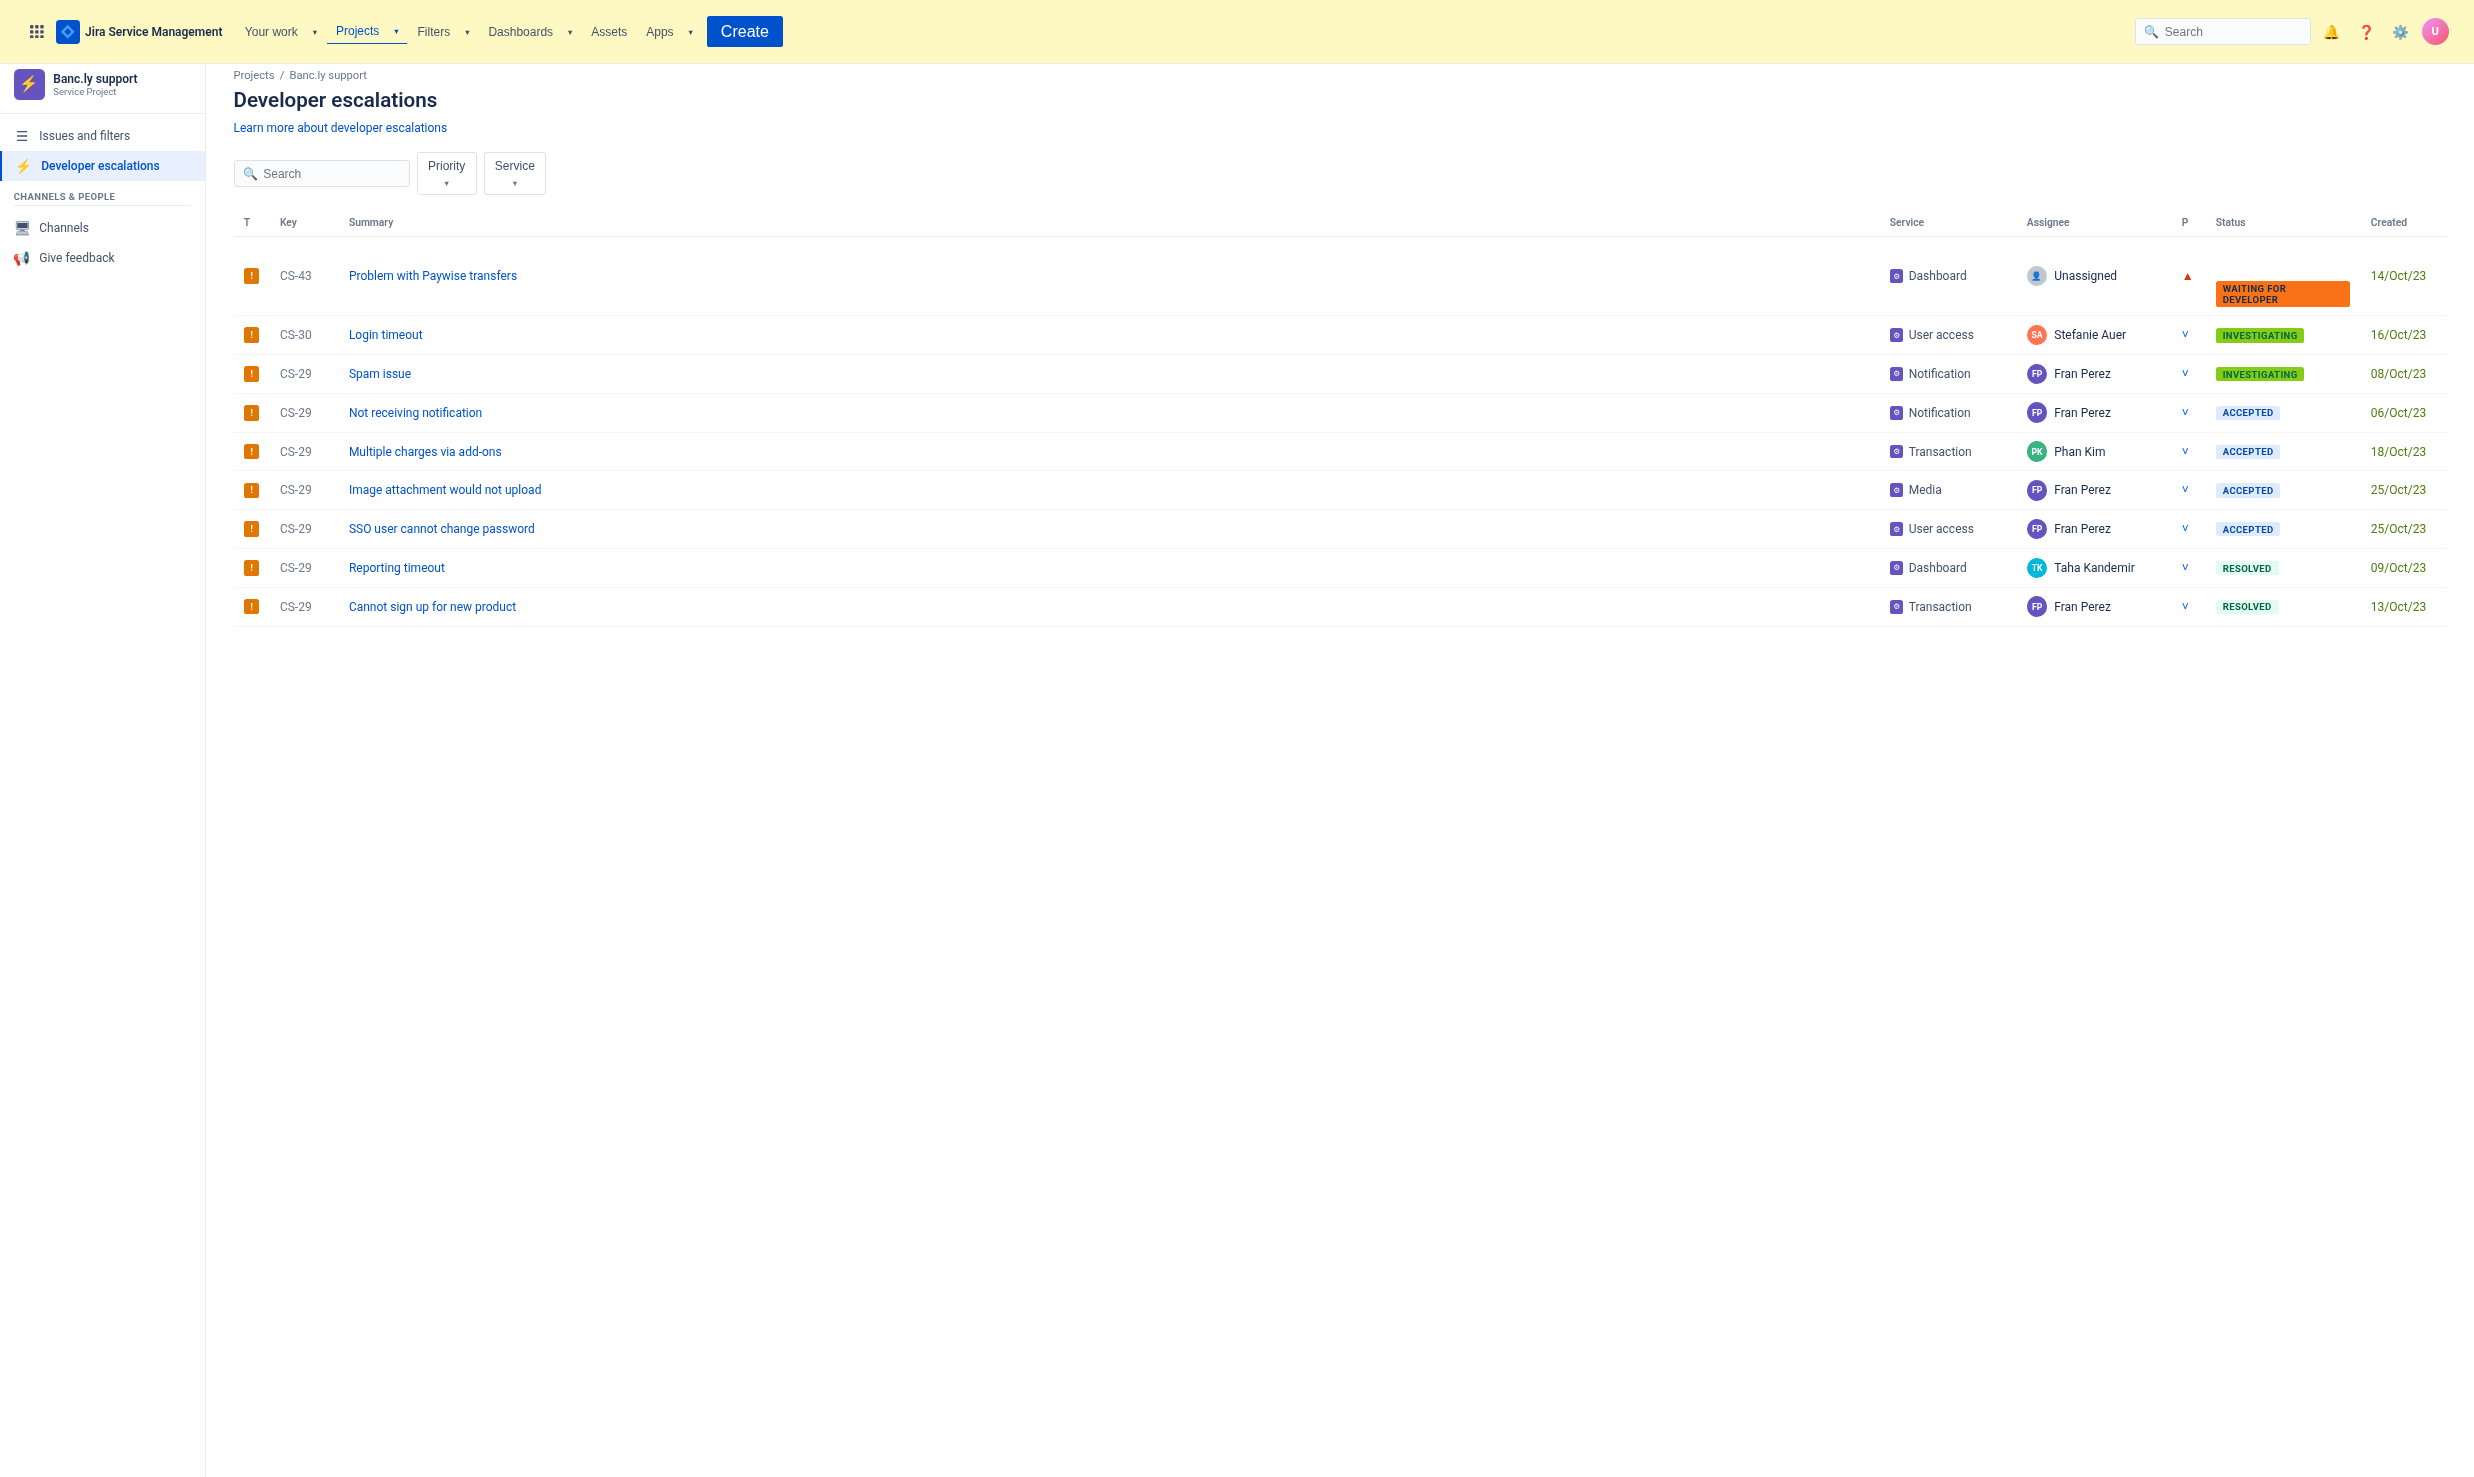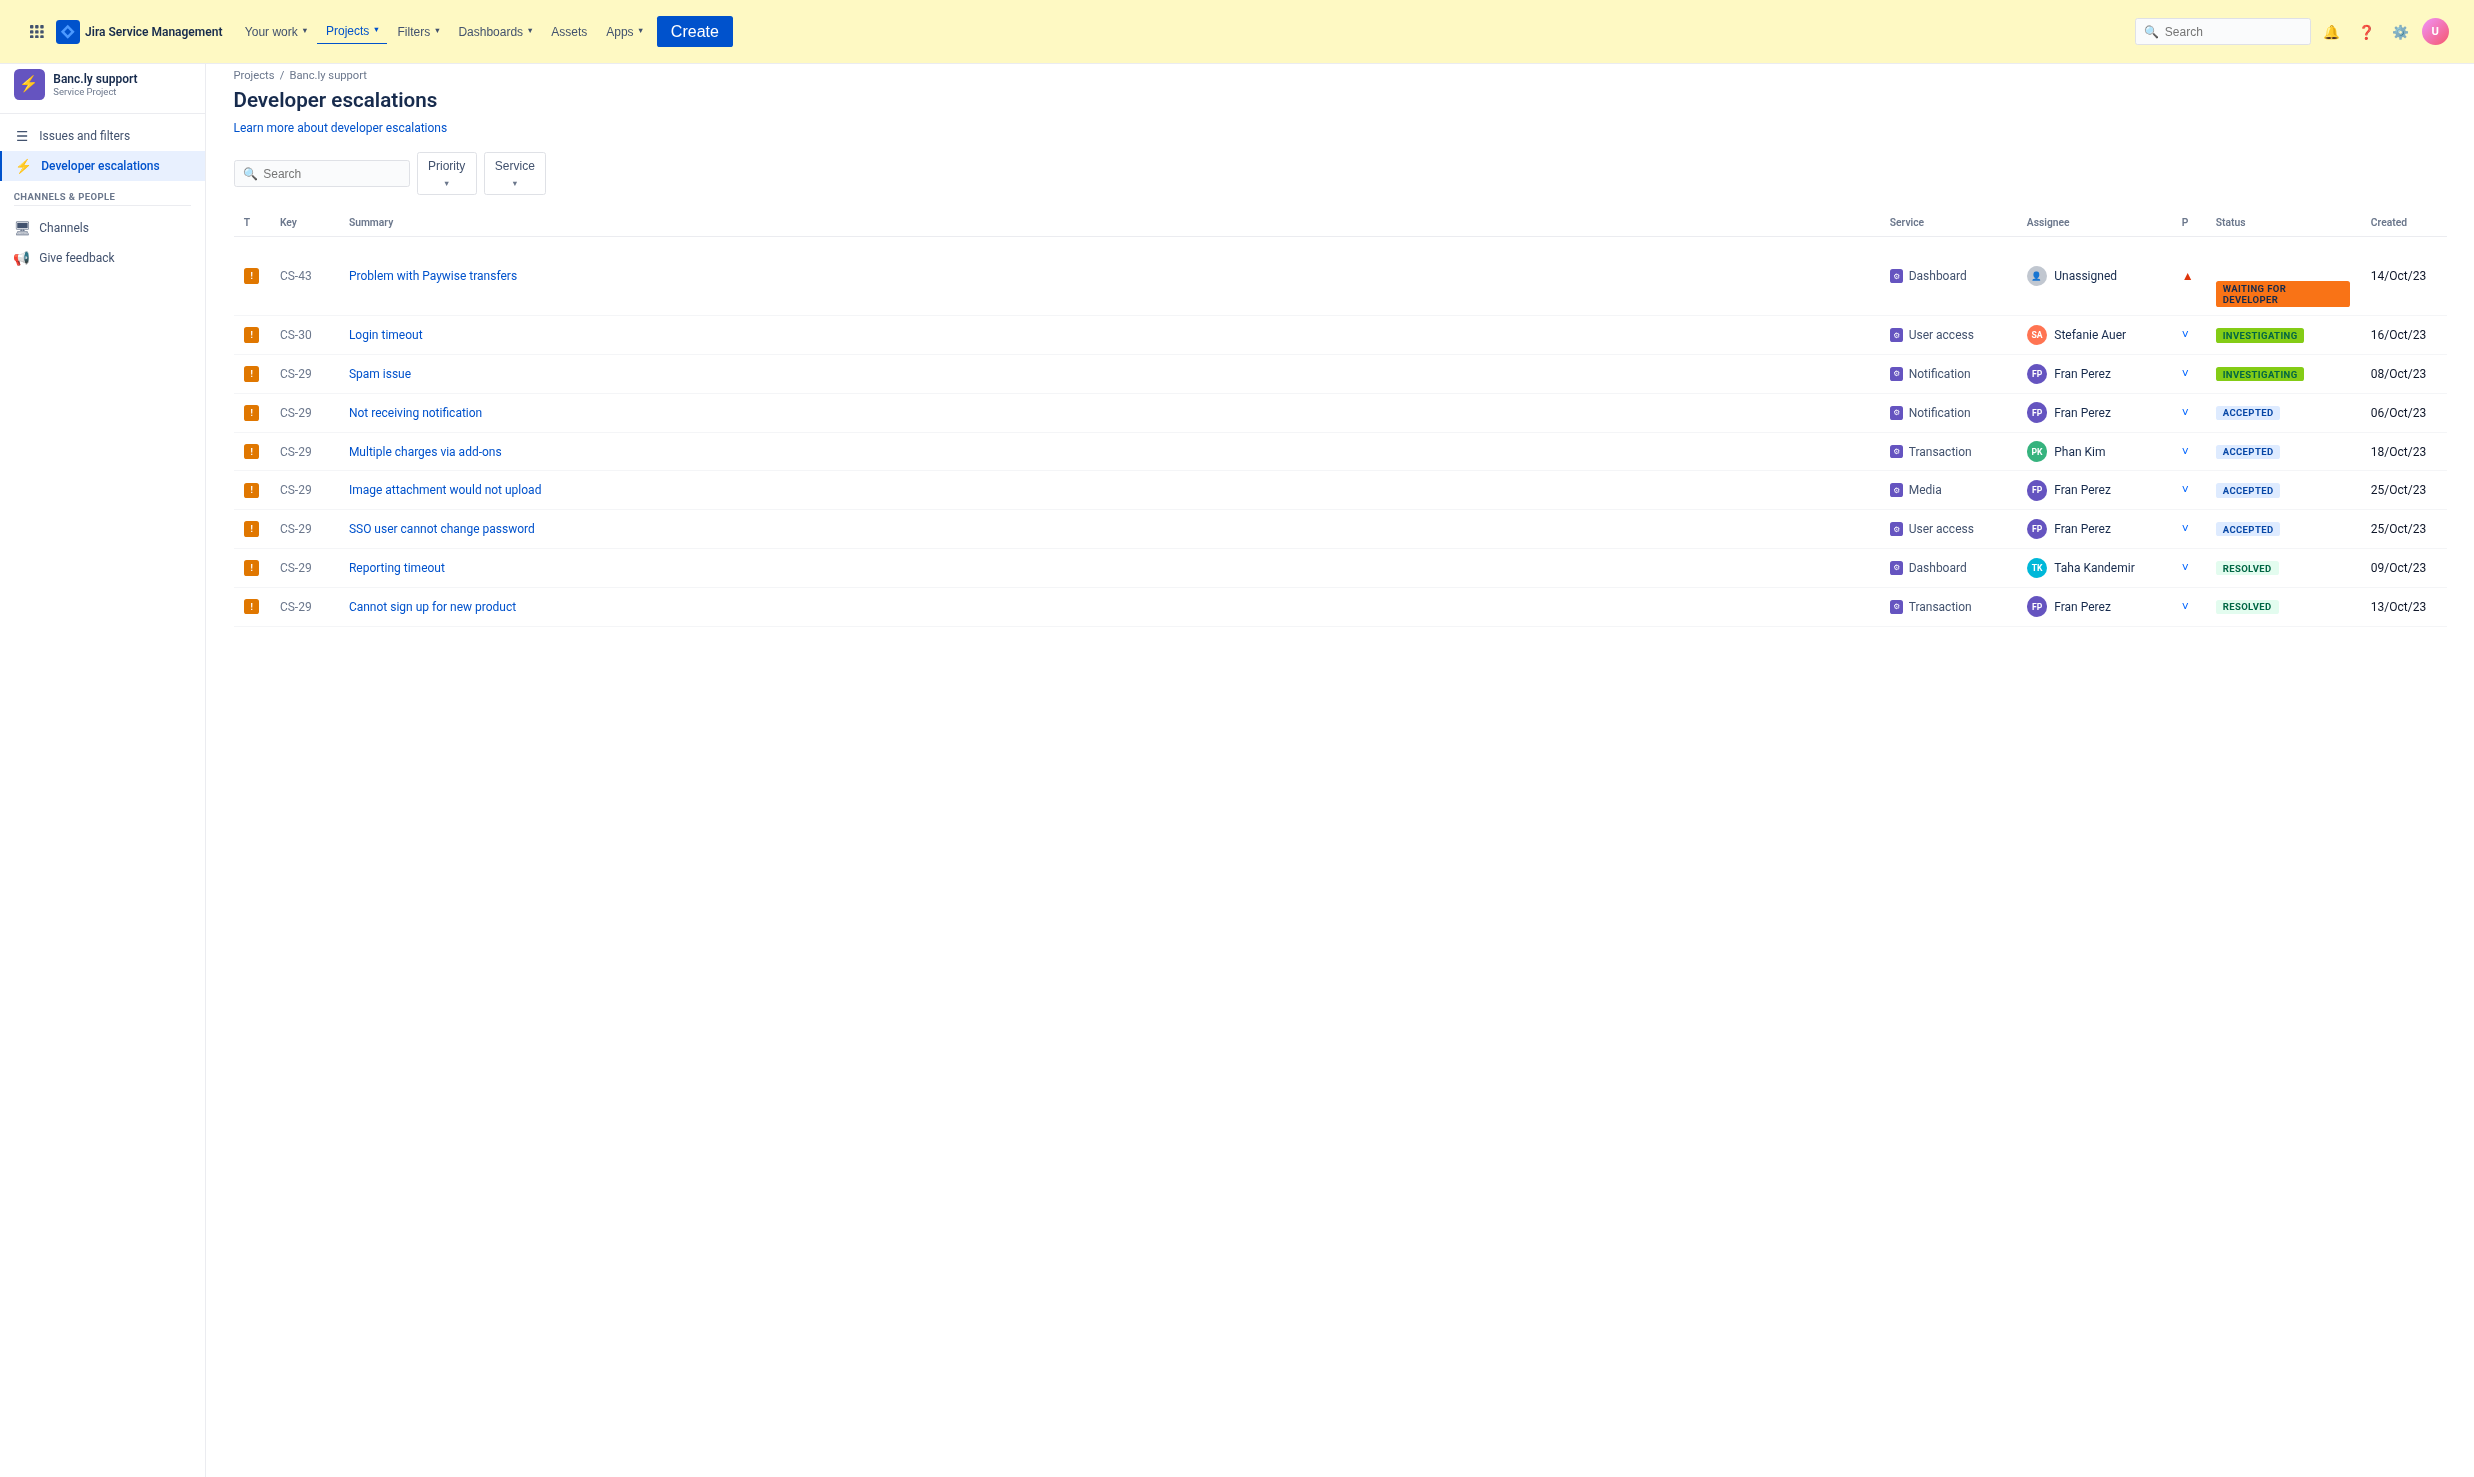--- a/index.html
+++ b/index.html
@@ -9,21 +9,21 @@
     .top-nav {
       display: flex; align-items: center; height: 64px; background: #fef9c3;
       border-bottom: 0.9px solid #ebecf0; padding: 0 25px; gap: 6.9px;
       position: fixed; top: 0; left: 0; right: 0; z-index: 100;
     }
     .nav-grid-icon { width: 24px; height: 24px; display: flex; align-items: center; justify-content: center; cursor: pointer; color: #42526e; }
     .nav-logo { display: flex; align-items: center; gap: 5.2px; text-decoration: none; margin-right: 6.9px; }
     .nav-logo-icon { width: 24px; height: 24px; background: #0052cc; border-radius: 3.4px; display: flex; align-items: center; justify-content: center; }
     .nav-logo-text { font-size: 12px; font-weight: 600; color: #172b4d; }
     .nav-items { display: flex; align-items: center; gap: 1.7px; flex: 1; }
-    .nav-item { display: flex; gap: 5px; padding: 5.2px 8.6px; border-radius: 2.6px; cursor: pointer; font-size: 12px; color: #42526e; font-weight: 400; border: none; background: none; }
+    .nav-item { display: flex; align-items: center; gap: 15px; padding: 5.2px 8.6px; border-radius: 2.6px; cursor: pointer; font-size: 12px; color: #42526e; font-weight: 400; border: none; background: none; }
     .nav-item.active { color: #0052cc; border-bottom: 1.7px solid #0052cc; border-radius: 0; }
     .nav-item-chevron { font-size: 8.6px; }
     .nav-create-btn { background: #0052cc; color: #fff; border: none; border-radius: 2.6px; padding: 6.9px 13.7px; font-size: 16px; font-weight: 500; cursor: pointer; margin-left: 4px; }
     .nav-right { display: flex; align-items: center; gap: 6.9px; margin-left: auto; }
     .nav-search { display: flex; align-items: center; gap: 5.2px; border: 0.9px solid #dfe1e6; border-radius: 2.6px; padding: 5.2px 8.6px; min-width: 172px; cursor: text; background: #fafbfc; }
     .nav-search input { border: none; outline: none; background: transparent; font-size: 12px; color: #172b4d; width: 137px; }
     .nav-icon-btn { width: 27.5px; height: 27.5px; border-radius: 50%; display: flex; align-items: center; justify-content: center; cursor: pointer; color: #42526e; border: none; background: none; font-size: 13.7px; }
     .nav-avatar { width: 27.5px; height: 27.5px; border-radius: 50%; background: linear-gradient(135deg, #f093fb, #f5576c); cursor: pointer; display: flex; align-items: center; justify-content: center; font-size: 11.2px; color: white; font-weight: bold; }
 
     
@@ -81,21 +81,21 @@
     .assignee-avatar { width: 20.6px; height: 20.6px; border-radius: 50%; display: flex; align-items: center; justify-content: center; font-size: 8.6px; color: white; font-weight: bold; overflow: hidden; }
     .assignee-unassigned { background: #c1c7d0; color: #42526e; }
     .priority-icon { font-size: 12px; }
     .priority-high { color: #de350b; }
     .priority-medium { color: #0065ff; }
     .status-badge { display: inline-block; padding: 1.7px 6.9px; border-radius: 2.6px; font-size: 9.5px; font-weight: 700; text-transform: uppercase; letter-spacing: 0.4px; }
     .status-waiting { background: #f97316; color: #172b4d; margin-top: 36px; }
     .status-investigating { background: #84cc16; color: #006644; }
     .status-accepted { background: #deebff; color: #0747a6; }
     .status-resolved { background: #e3fcef; color: #006644; }
-    .created-date { color: #0f172a; font-size: 11.2px; }
+    .created-date { color: #4d7c0f; font-size: 11.2px; }
   </style>
 </head>
 <body>
 
 <nav class="top-nav">
   <div class="nav-grid-icon">
     <svg width="13.7" height="13.7" viewBox="0 0 16 16" fill="#42526e">
       <rect x="0" y="0" width="4" height="4" rx="1"></rect>
         <rect x="6" y="0" width="4" height="4" rx="1"></rect>
       <rect x="12" y="0" width="4" height="4" rx="1"></rect>

